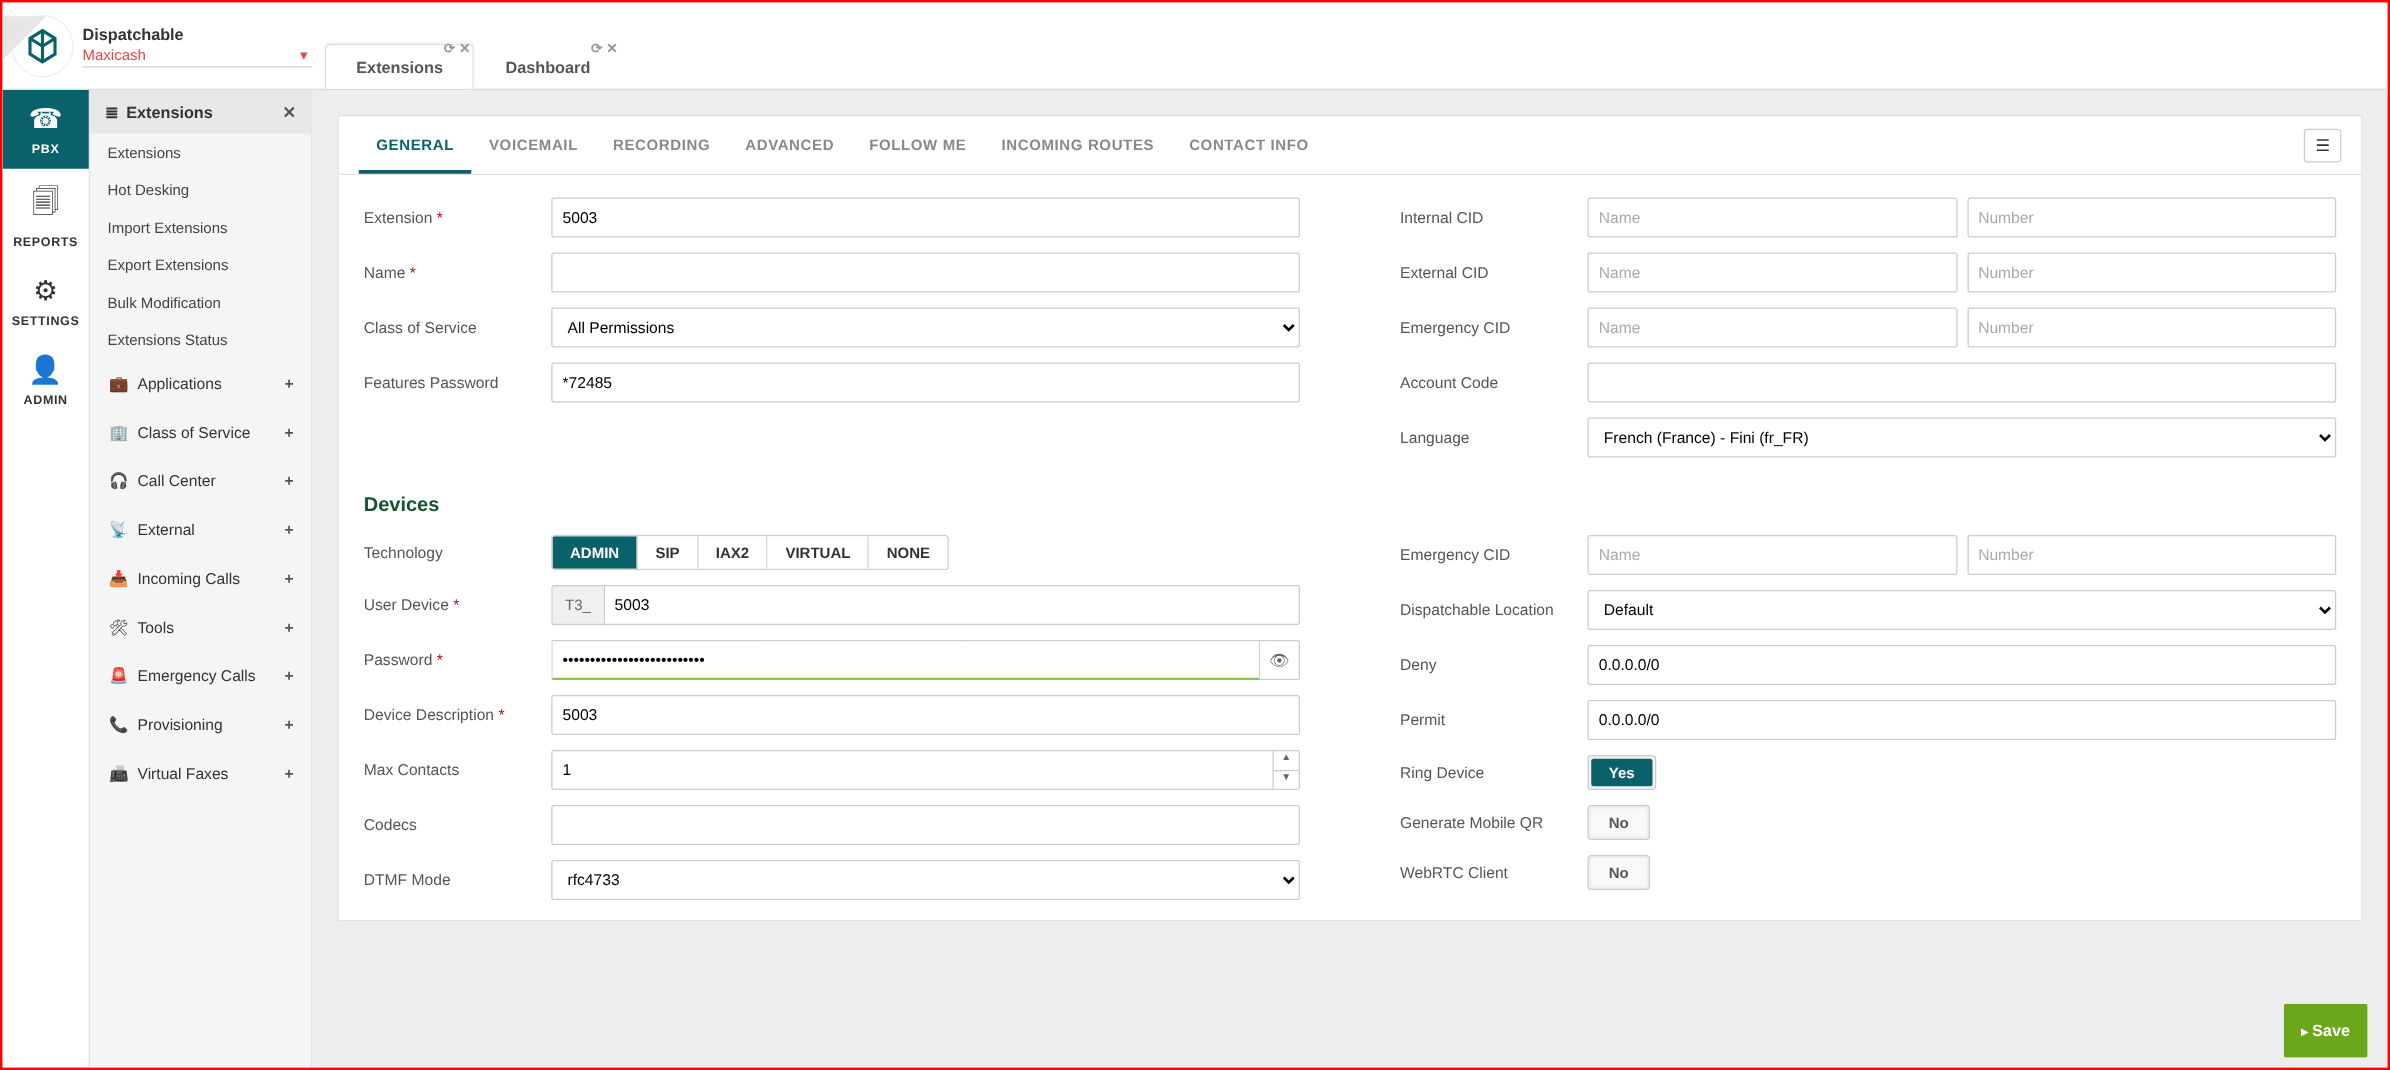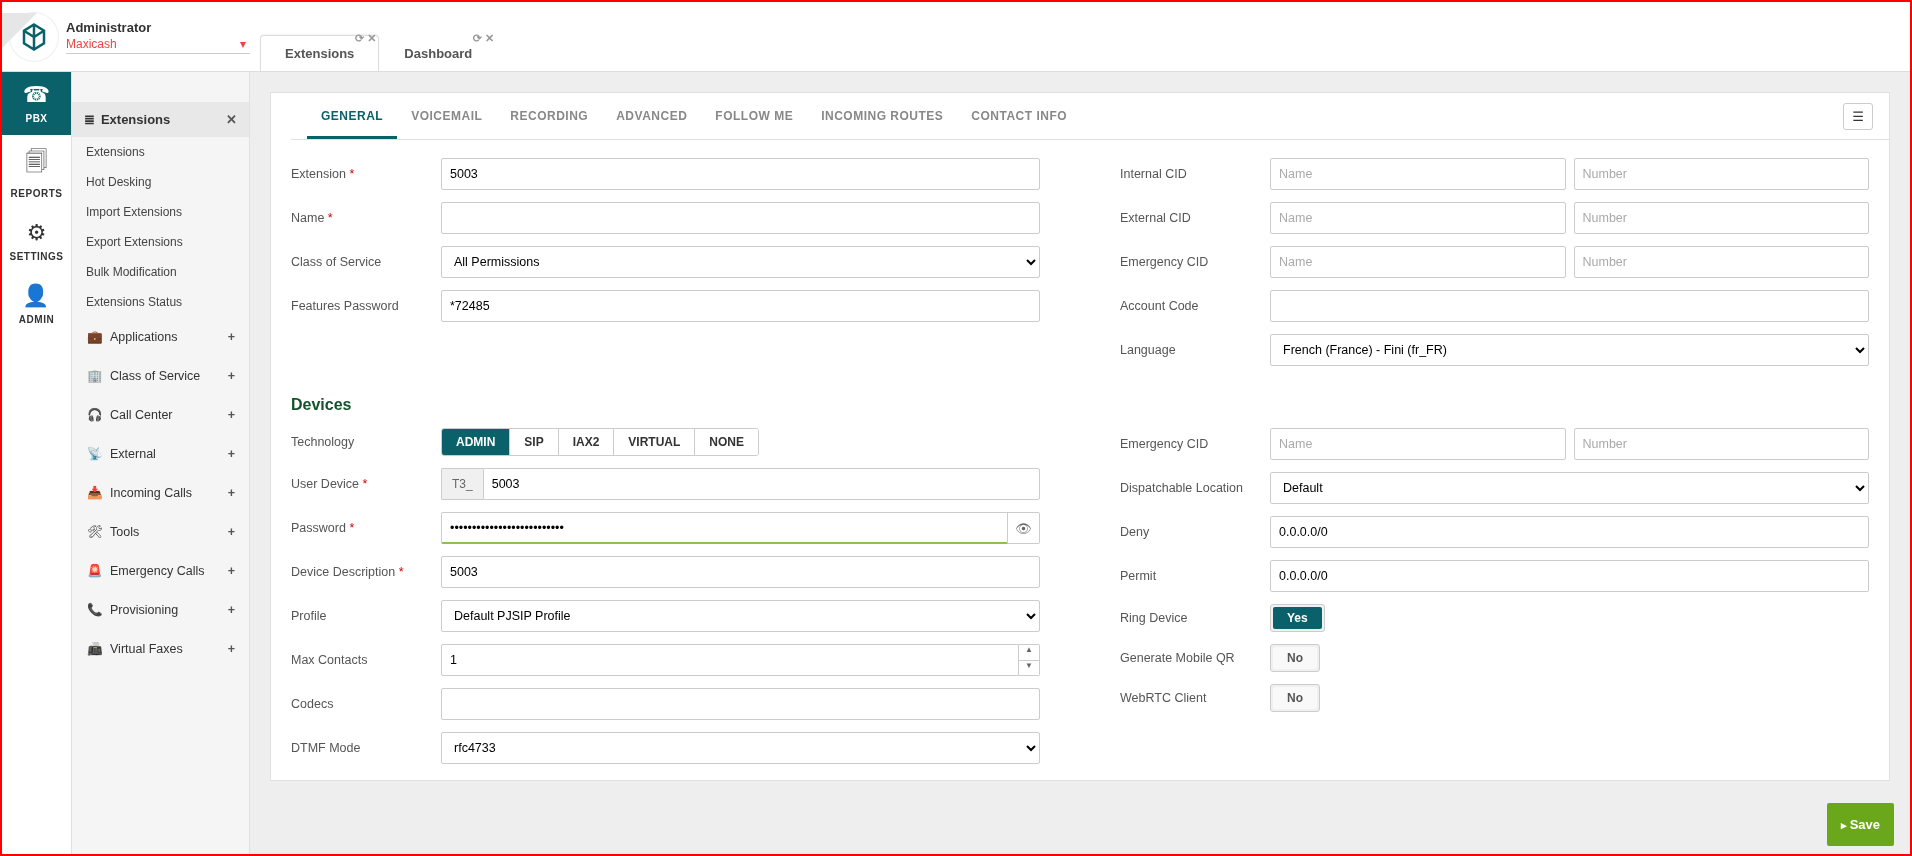--- a/index.html
+++ b/index.html
@@ -24,32 +24,32 @@
 
 
 .nav-col { width: 70px; background: #fff; display: flex; flex-direction: column; align-items: center; border-right: 1px solid #e0e0e0; }
 .nav-item { width: 100%; text-align: center; padding: 10px 0; cursor: pointer; }
 .nav-item.active { background: #0a6169; color: #fff; }
 .nav-item .ico { font-size: 22px; display: block; margin-bottom: 2px; }
 .nav-item .lbl { font-size: 10px; font-weight: bold; letter-spacing: 0.5px; }
 
 
 .side-col { width: 178px; background: #f5f5f5; border-right: 1px solid #e0e0e0; overflow-y: auto; }
-.side-head { display: flex; align-items: center; justify-content: space-between; background: #e8e8e8; padding: 10px 12px; font-weight: bold; font-size: 13px; margin-top: 30px; }
+.side-head { display: flex; align-items: center; justify-content: space-between; background: #e8e8e8; padding: 10px 12px; font-weight: bold; font-size: 13px; }
 .side-head .close { color: #555; cursor: pointer; }
 .side-ul { list-style: none; }
 .side-ul li { padding: 8px 14px; font-size: 12px; color: #444; cursor: pointer; }
 .side-group { display: flex; align-items: center; justify-content: space-between; padding: 12px 14px; font-size: 12.5px; color: #333; cursor: pointer; }
 .side-group .gico { width: 18px; display: inline-block; margin-right: 6px; text-align: center; }
 .side-group .plus { color: #555; font-weight: bold; }
 
 
 .content { flex: 1; padding: 20px 20px 0 20px; overflow-y: auto; background: #eee; position: relative; }
 .panel { background: #fff; border: 1px solid #e0e0e0; }
-.panel-tabs { display: flex; align-items: center; padding: 0 16px; border-bottom: 1px solid #e0e0e0; margin-left: 20px; }
+.panel-tabs { display: flex; align-items: center; padding: 0 16px; border-bottom: 1px solid #e0e0e0; }
 .ptab { padding: 16px 14px; font-size: 12px; font-weight: bold; color: #888; letter-spacing: 0.5px; cursor: pointer; }
 .ptab.active { color: #0a6169; border-bottom: 3px solid #0a6169; padding-bottom: 13px; }
 .panel-tabs .spacer { flex: 1; }
 .list-toggle { border: 1px solid #ccc; border-radius: 3px; padding: 5px 8px; cursor: pointer; color: #333; }
 
 .form-body { padding: 18px 20px 4px 20px; }
 .cols { display: flex; gap: 80px; }
 .col { flex: 1; }
 .frow { display: flex; align-items: center; margin-bottom: 12px; }
 .frow label { width: 150px; font-size: 12.5px; color: #555; flex-shrink: 0; }
@@ -98,21 +98,21 @@
 
 <div class="header">
   <div class="header-left">
     <div class="tri-corner"></div>
     <div class="logo-circle">
       <svg viewBox="0 0 24 24">
           <path fill="none" stroke="#0a6169" stroke-width="2" d="M12 2 L20 7 V17 L12 22 L4 17 V7 Z M12 2 V12 M4 7 L12 12 L20 7 M12 12 V22"></path>
         </svg>
     </div>
     <div class="user-info">
-      <div class="user-name">Administrator</div>
+      <div class="user-name">Dispatchable</div>
       <div class="tenant-sel">
         <span>Maxicash</span>
         <span>▾</span>
       </div>
     </div>
   </div>
   <div class="app-tabs">
     <div class="app-tab active">
       <span>Extensions</span>
       <span class="app-tab-icons">
@@ -304,24 +304,20 @@
                     <input type="password" value="••••••••••••••••••••••••••" style="">
                     <span class="eye">👁</span>
                   </div>
             </div>
               </div>
             <div class="frow">
                 <label><span>Device Description</span> <span class="req">*</span></label>
                 <div class="ctl"><input type="text" value="5003" style=""></div>
               </div>
             <div class="frow">
-                <label>Profile</label>
-                <div class="ctl"><select><option>Default PJSIP Profile</option></select></div>
-              </div>
-            <div class="frow">
                 <label>Max Contacts</label>
                 <div class="ctl">
               <div class="spin">
                     <input type="text" value="1" style="">
                     <div class="spinbtns">
                       <span>▲</span>
                       <span>▼</span>
                     </div>
                   </div>
             </div>

